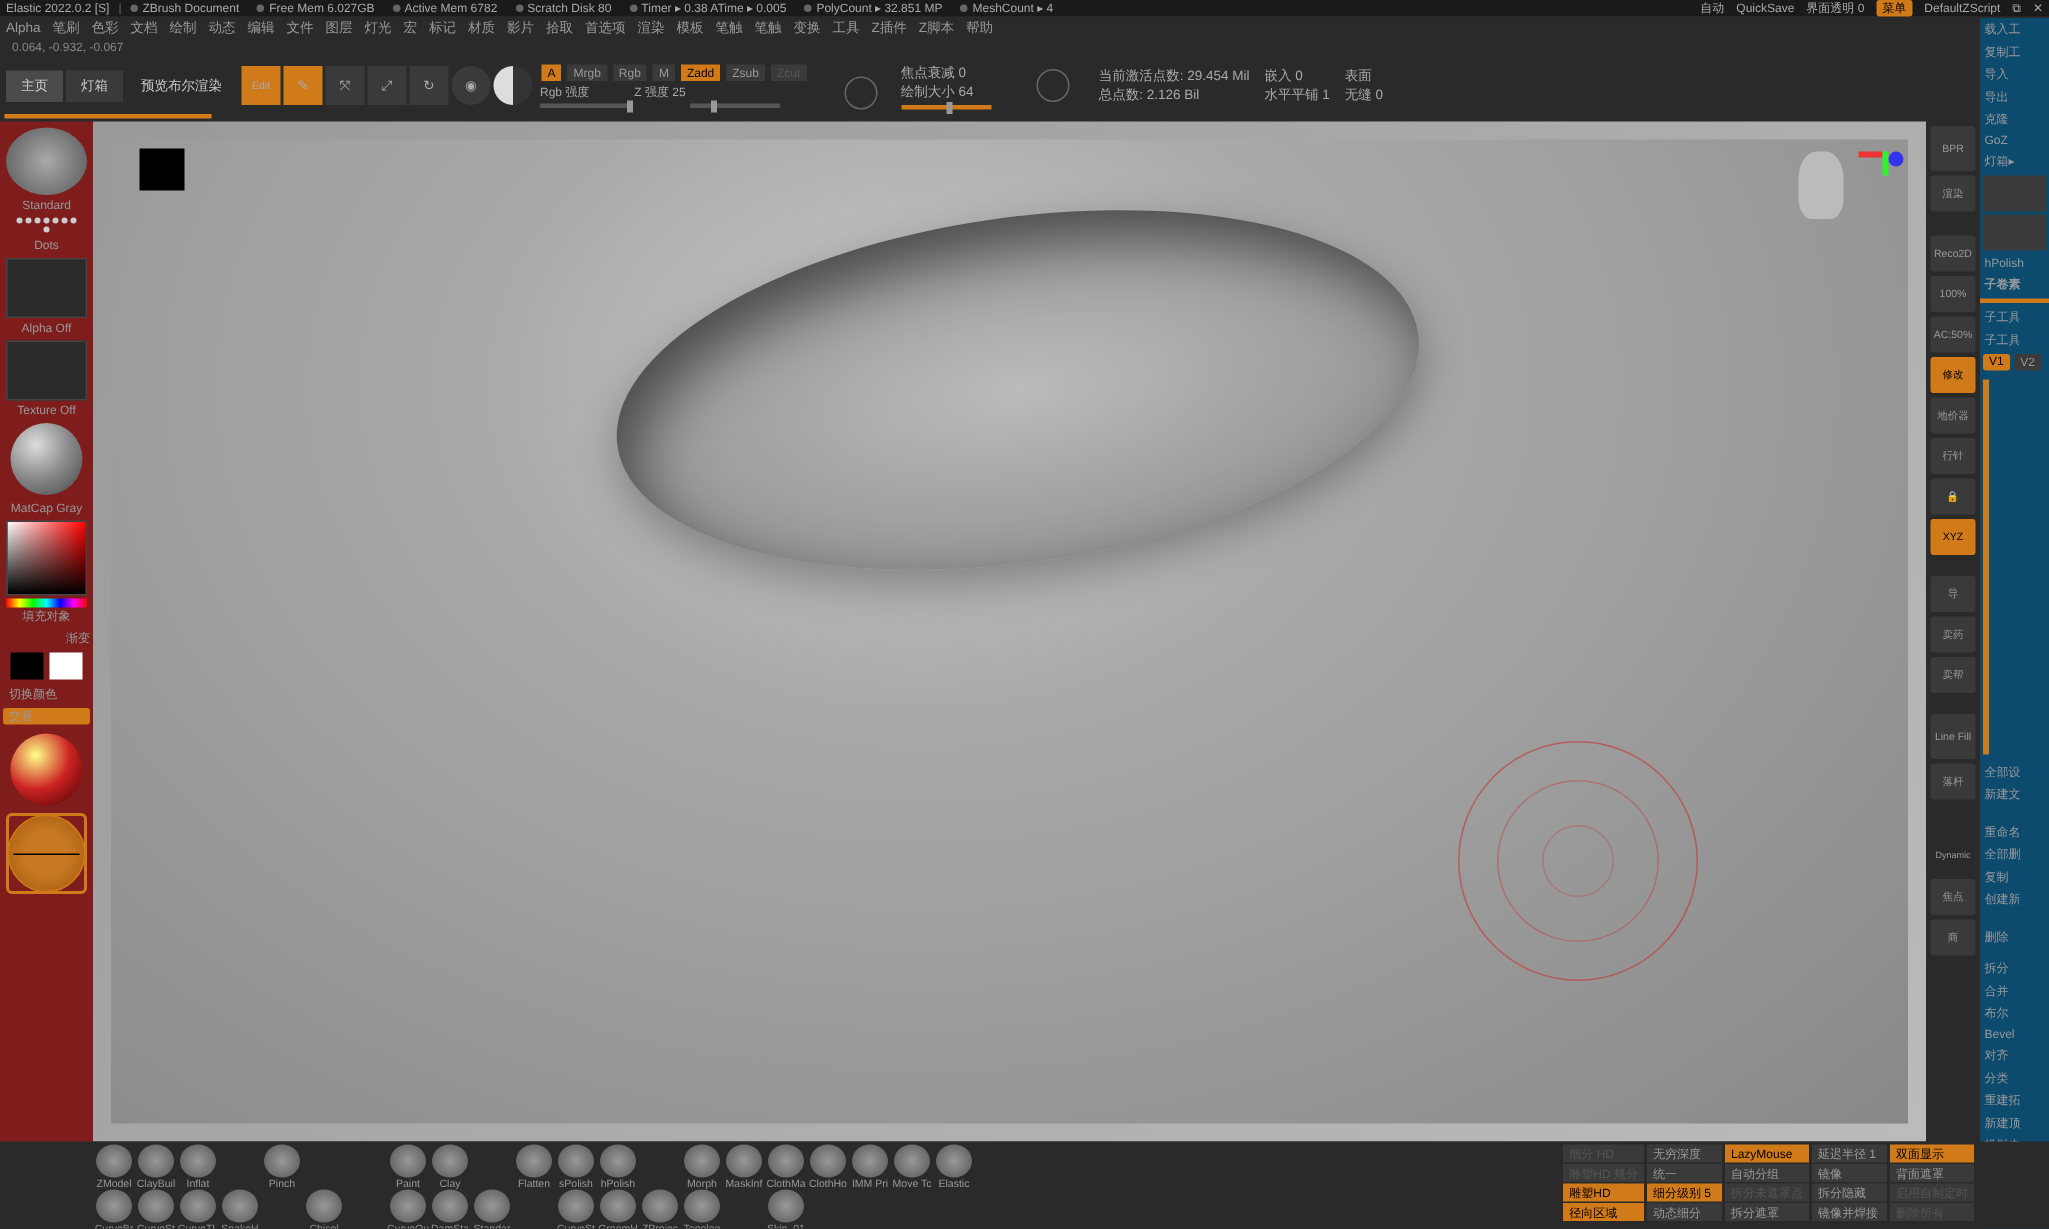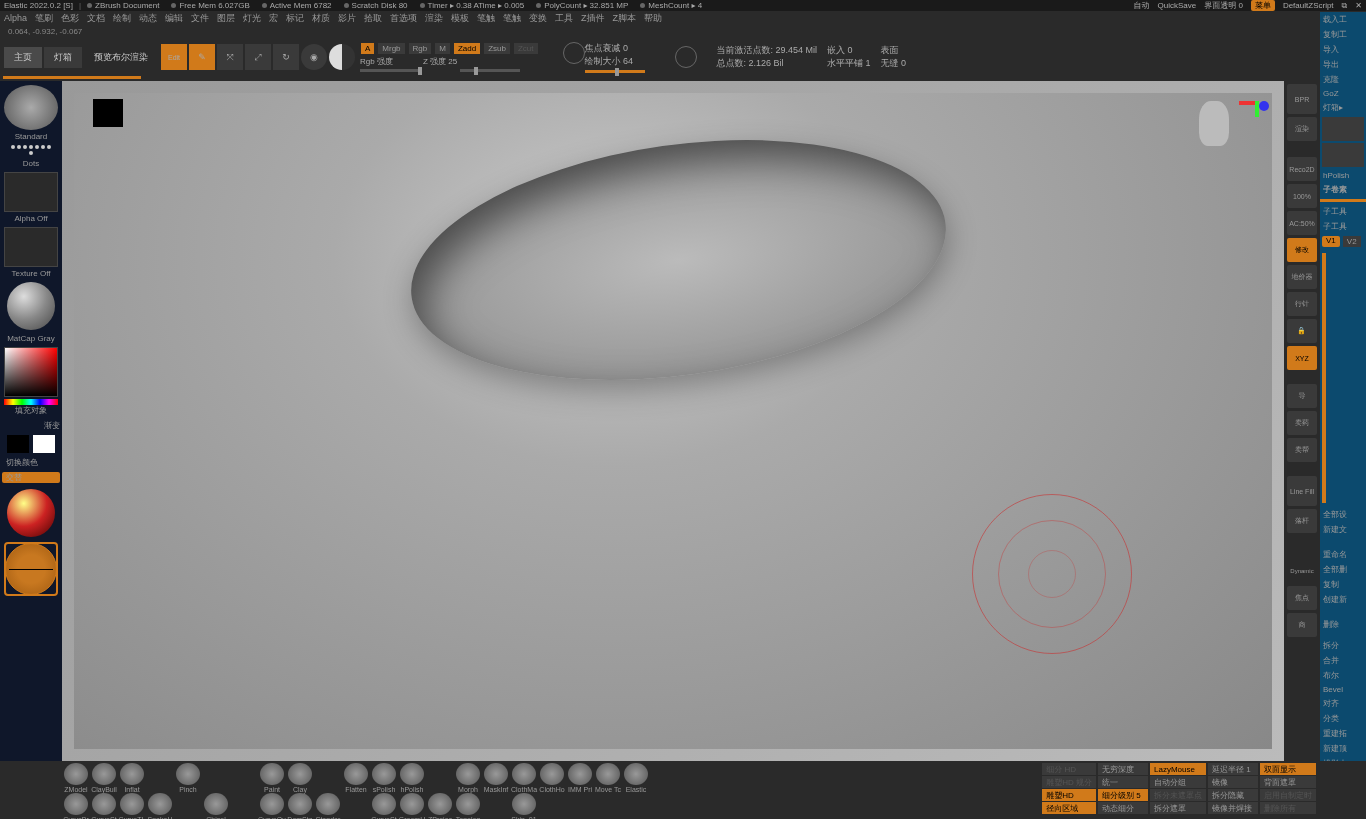--- a/index.html
+++ b/index.html
@@ -18,21 +18,21 @@
 .orange-underline { height:3px; background:#d17a1a; width:138px; position:absolute; top:76px; left:3px; }
 .tool-icon { width:26px; height:26px; background:#3a3a3a; margin:0 1px; display:flex; align-items:center; justify-content:center; }
 .tool-icon.orange { background:#d17a1a; }
 .tool-icon.round { border-radius:50%; background:#3a3a3a; }
 .btn-small { background:#3a3a3a; padding:1px 4px; font-size:8px; color:#999; margin:0 1px; }
 .btn-small.orange { background:#d17a1a; color:#000; }
 .slider-block { display:flex; flex-direction:column; margin:0 4px; font-size:8px; }
 .slider-block .row { display:flex; gap:2px; }
 .slider-track { width:60px; height:3px; background:#555; position:relative; margin-top:2px; }
 .slider-thumb { width:4px; height:8px; background:#999; position:absolute; top:-2px; }
-.left-panel { position:absolute; left:0; top:81px; width:62px; background:#0f172a; height:680px; padding:2px; }
+.left-panel { position:absolute; left:0; top:81px; width:62px; background:#7f1d1d; height:680px; padding:2px; }
 .brush-preview { width:54px; height:45px; border-radius:50%; background:radial-gradient(circle,#aaa 0%,#666 80%); margin:2px auto; }
 .brush-label { text-align:center; font-size:8px; color:#999; margin-bottom:4px; }
 .dots-row { display:flex; justify-content:center; gap:2px; margin:4px 0 4px 0; flex-wrap:wrap; width:40px; margin-left:auto; margin-right:auto; }
 .dots-row span { width:4px; height:4px; background:#ccc; border-radius:50%; }
 .alpha-box { width:54px; height:40px; background:#2a2a2a; margin:2px auto; border:1px solid #444; }
 .texture-box { width:54px; height:40px; background:#2a2a2a; margin:2px auto; border:1px solid #444; }
 .mat-sphere { width:48px; height:48px; border-radius:50%; background:radial-gradient(circle at 35% 30%,#ddd 0%,#888 50%,#444 100%); margin:4px auto; }
 .color-picker { width:54px; height:50px; margin:2px auto; position:relative; background:linear-gradient(to right,#fff,#f00); border:1px solid #444; }
 .color-picker::after{ content:''; position:absolute; inset:0; background:linear-gradient(to top,#000,transparent); }
 .hue-strip { width:54px; height:6px; margin:0 auto; background:linear-gradient(to right,#f00,#ff0,#0f0,#0ff,#00f,#f0f,#f00); }
@@ -170,21 +170,21 @@
     <div class="row" style="gap:40px">
       <div class="slider-track">
           <div class="slider-thumb" style="left:58px"></div>
         </div>
       <div class="slider-track">
           <div class="slider-thumb" style="left:14px"></div>
         </div>
     </div>
   </div>
   <div style="width:20px"></div>
-  <div style="display:flex;align-items:flex-start;gap:0">
+  <div style="display:flex;align-items:flex-end;gap:16px">
     <div style="width:22px;height:22px;border:1px solid #666;border-radius:50%"></div>
     <div>
       <div>焦点衰减 0</div>
       <div>绘制大小 64</div>
       <div class="slider-track" style="background:#d17a1a">
           <div class="slider-thumb" style="left:30px"></div>
         </div>
     </div>
   </div>
   <div style="width:30px"></div>

